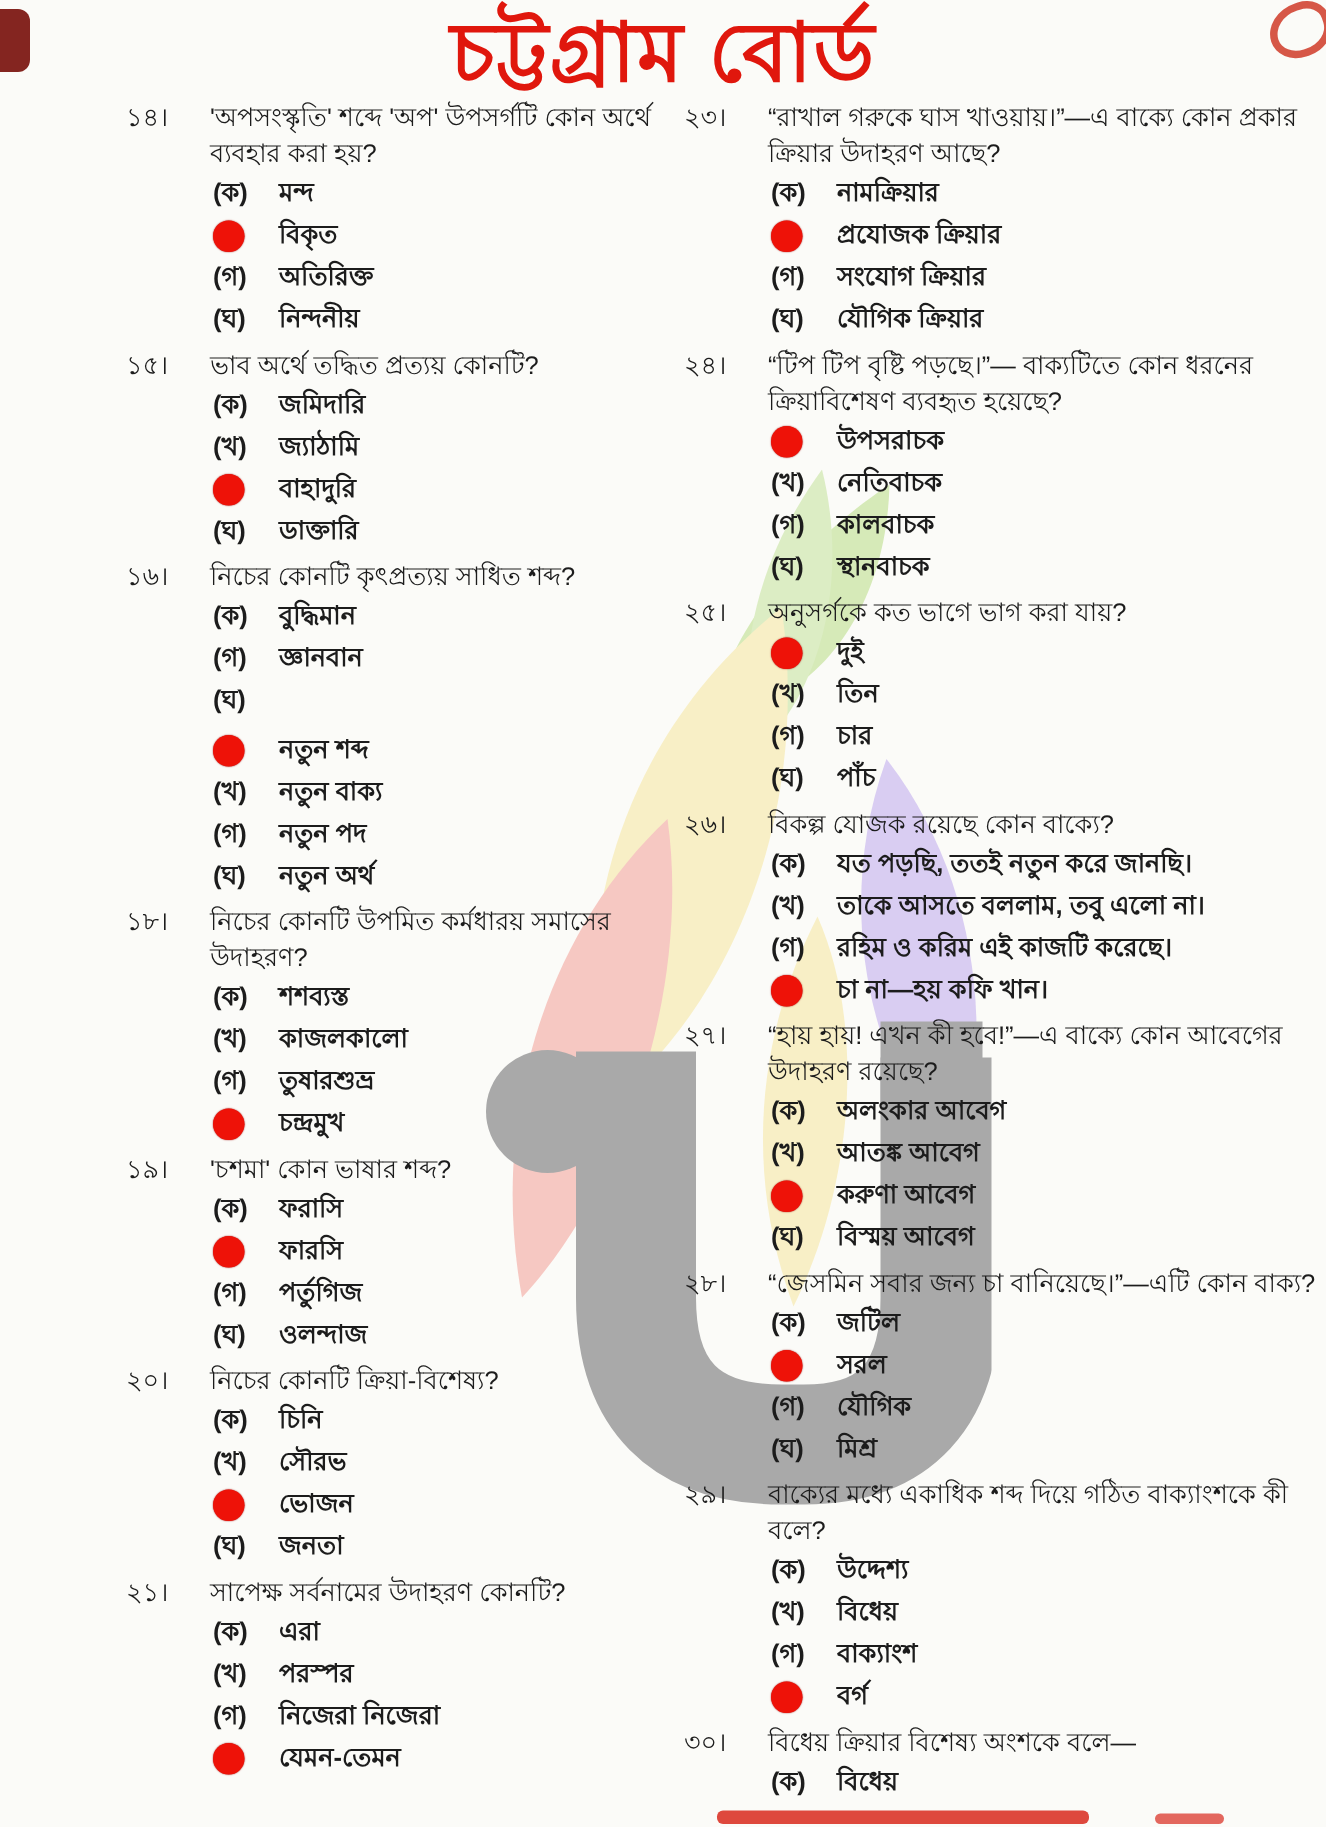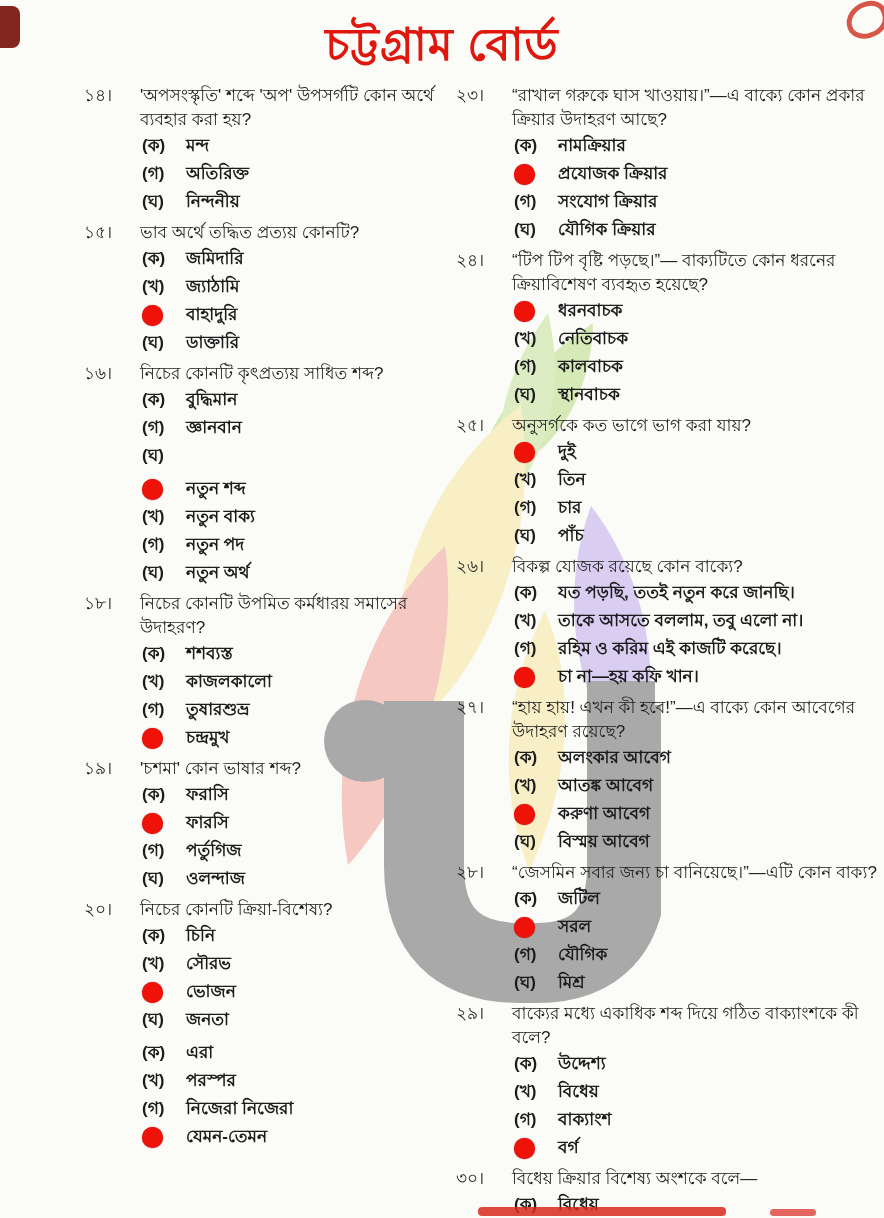--- a/index.html
+++ b/index.html
@@ -10,22 +10,22 @@
   html,body{margin:0;padding:0;}
   body{
     width:884px;height:1218px;overflow:hidden;position:relative;
     background:#fbfbf8;
     font-family:"Liberation Sans", sans-serif;
     color:var(--text);
   }
   .watermark{position:absolute;left:293px;top:313px;width:368px;height:707px;z-index:0;}
   .content{position:relative;z-index:1;}
   .page-title{
-    margin:12px;padding-top:6px;text-align:center;
-    font-size:45px;line-height:54px;font-weight:bold;color:var(--title-red);
+    margin:2px;padding-top:6px;text-align:center;
+    font-size:55px;line-height:54px;font-weight:bold;color:var(--title-red);
     letter-spacing:1px;
   }
   .cols{display:flex;margin-top:5px;padding-left:84px;}
   .col{display:block;}
   .col-left{width:372px;flex:none;}
   .col-right{flex:1;padding-right:2px;}
   .question{margin-bottom:5px;}
   .q-head{display:flex;font-size:17px;line-height:24px;font-weight:normal;}
   .q-num{flex:none;width:56px;}
   .q-text{flex:1;padding-right:4px;}
@@ -65,20 +65,25 @@
       <span class="q-num">১৪।</span>
       <span class="q-text">'অপসংস্কৃতি' শব্দে 'অপ' উপসর্গটি কোন অর্থে ব্যবহার করা হয়?</span>
     </div>
     <div class="options">
   <div class="option">
     <span class="opt-label">(ক)</span>
 
     <span class="opt-text">মন্দ</span>
   </div>
 
+  <div class="option">
+
+    <span class="opt-dot"></span>
+    <span class="opt-text">বিকৃত</span>
+  </div>
 
   <div class="option">
     <span class="opt-label">(গ)</span>
 
     <span class="opt-text">অতিরিক্ত</span>
   </div>
 
   <div class="option">
     <span class="opt-label">(ঘ)</span>
 
@@ -263,20 +268,24 @@
 
   <div class="option">
     <span class="opt-label">(ঘ)</span>
 
     <span class="opt-text">জনতা</span>
   </div>
 </div>
   </div>
 
   <div class="question">
+    <div class="q-head">
+      <span class="q-num">২১।</span>
+      <span class="q-text">সাপেক্ষ সর্বনামের উদাহরণ কোনটি?</span>
+    </div>
     <div class="options">
   <div class="option">
     <span class="opt-label">(ক)</span>
 
     <span class="opt-text">এরা</span>
   </div>
 
   <div class="option">
     <span class="opt-label">(খ)</span>
 
@@ -333,21 +342,21 @@
 
   <div class="question">
     <div class="q-head">
       <span class="q-num">২৪।</span>
       <span class="q-text">“টিপ টিপ বৃষ্টি পড়ছে।”— বাক্যটিতে কোন ধরনের ক্রিয়াবিশেষণ ব্যবহৃত হয়েছে?</span>
     </div>
     <div class="options">
   <div class="option">
 
     <span class="opt-dot"></span>
-    <span class="opt-text">ধরনবাচক</span>
+    <span class="opt-text">উপসরাচক</span>
   </div>
 
   <div class="option">
     <span class="opt-label">(খ)</span>
 
     <span class="opt-text">নেতিবাচক</span>
   </div>
 
   <div class="option">
     <span class="opt-label">(গ)</span>

